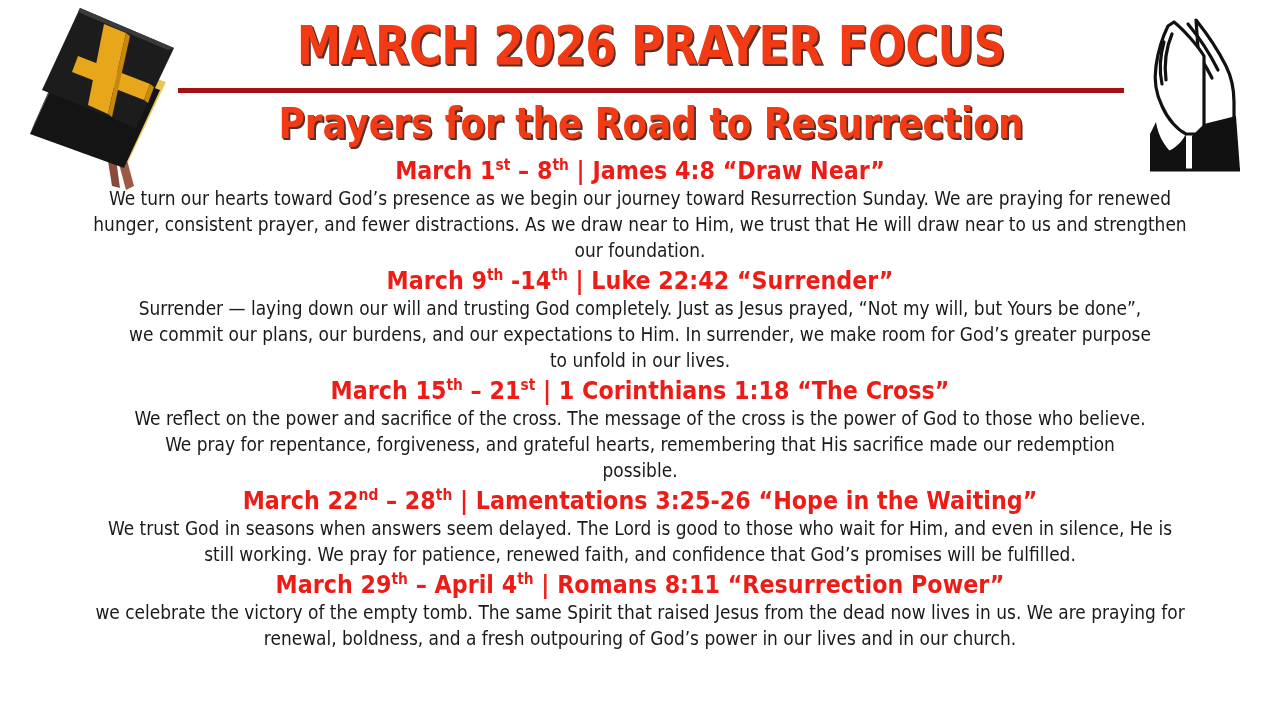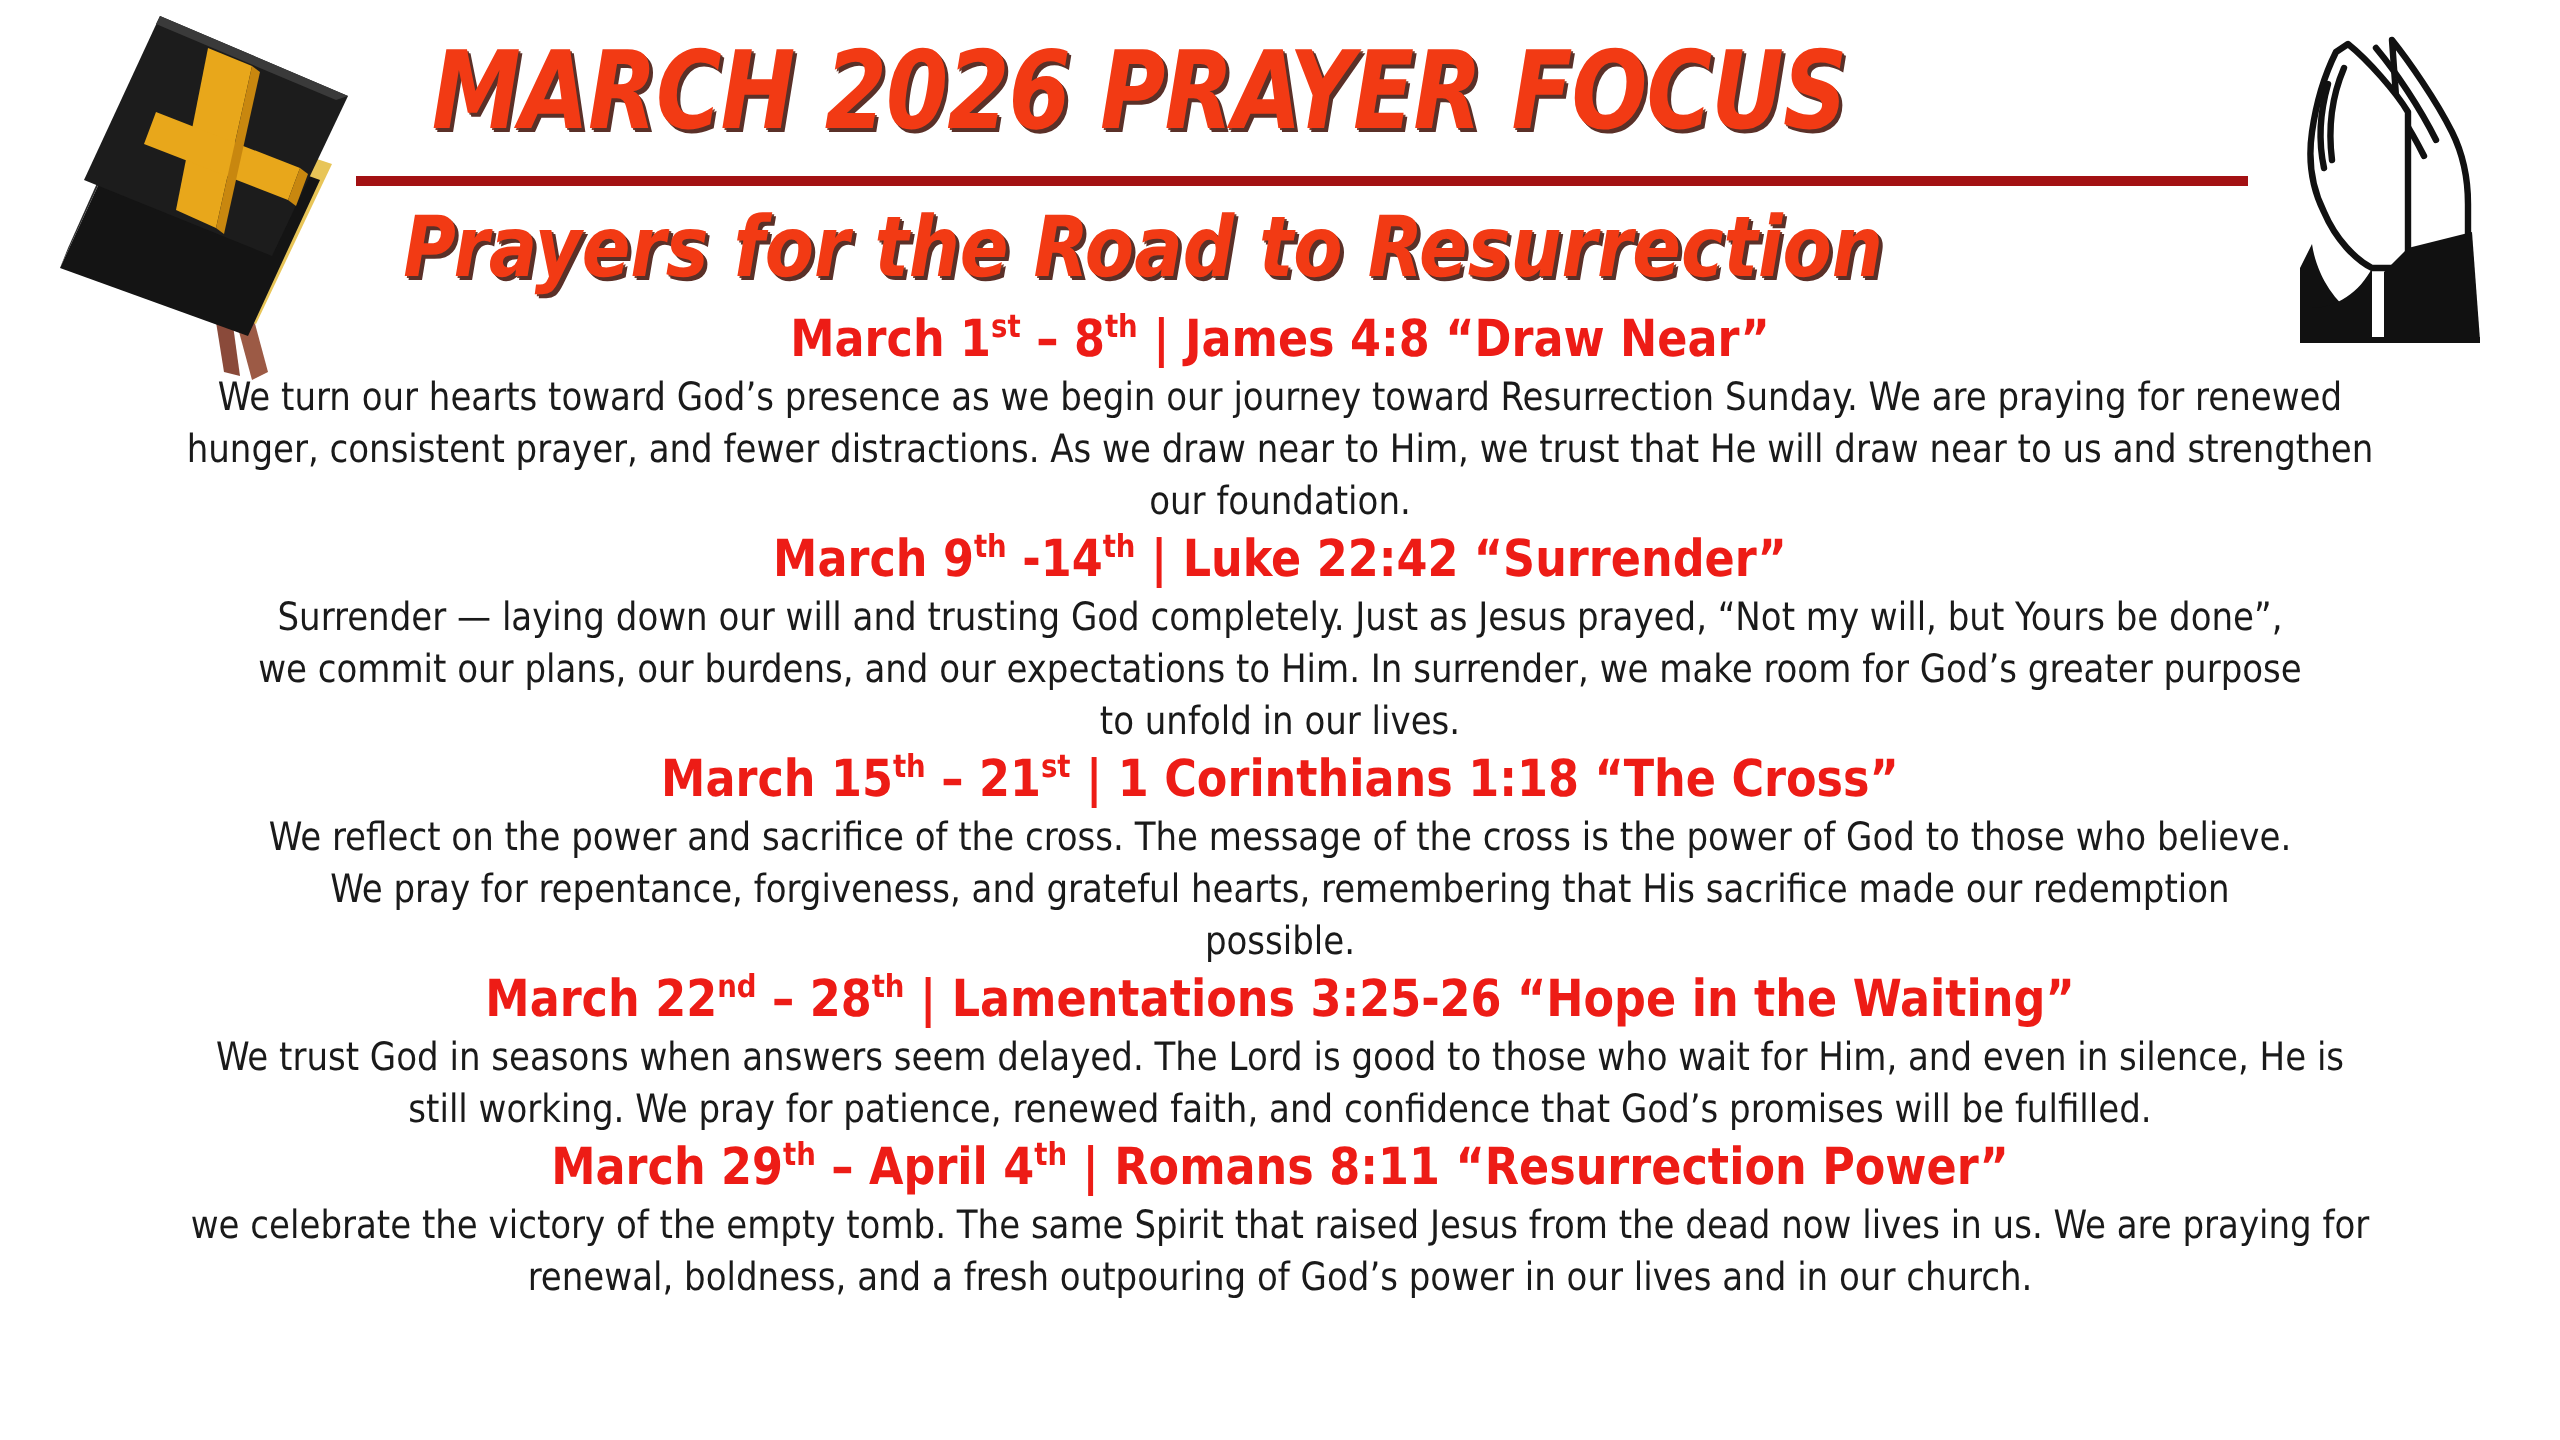--- a/index.html
+++ b/index.html
@@ -35,21 +35,21 @@
     top: 4px;
     width: 132px;
     height: 172px;
   }
 
   .title-block {
     position: absolute;
     left: 178px;
     right: 156px;
     top: 0;
-    font-style: italic;
+    text-align: center;
   }
 
   .main-title {
     font-family: "DejaVu Sans Condensed", "Liberation Sans Narrow", "Liberation Sans", sans-serif;
     font-weight: bold;
     font-size: 54px;
     line-height: 64px;
     letter-spacing: -0.5px;
     color: #F23A14;
     text-shadow: 2px 2px 0 #5a3028, 1px 1px 0 #7a4030;

